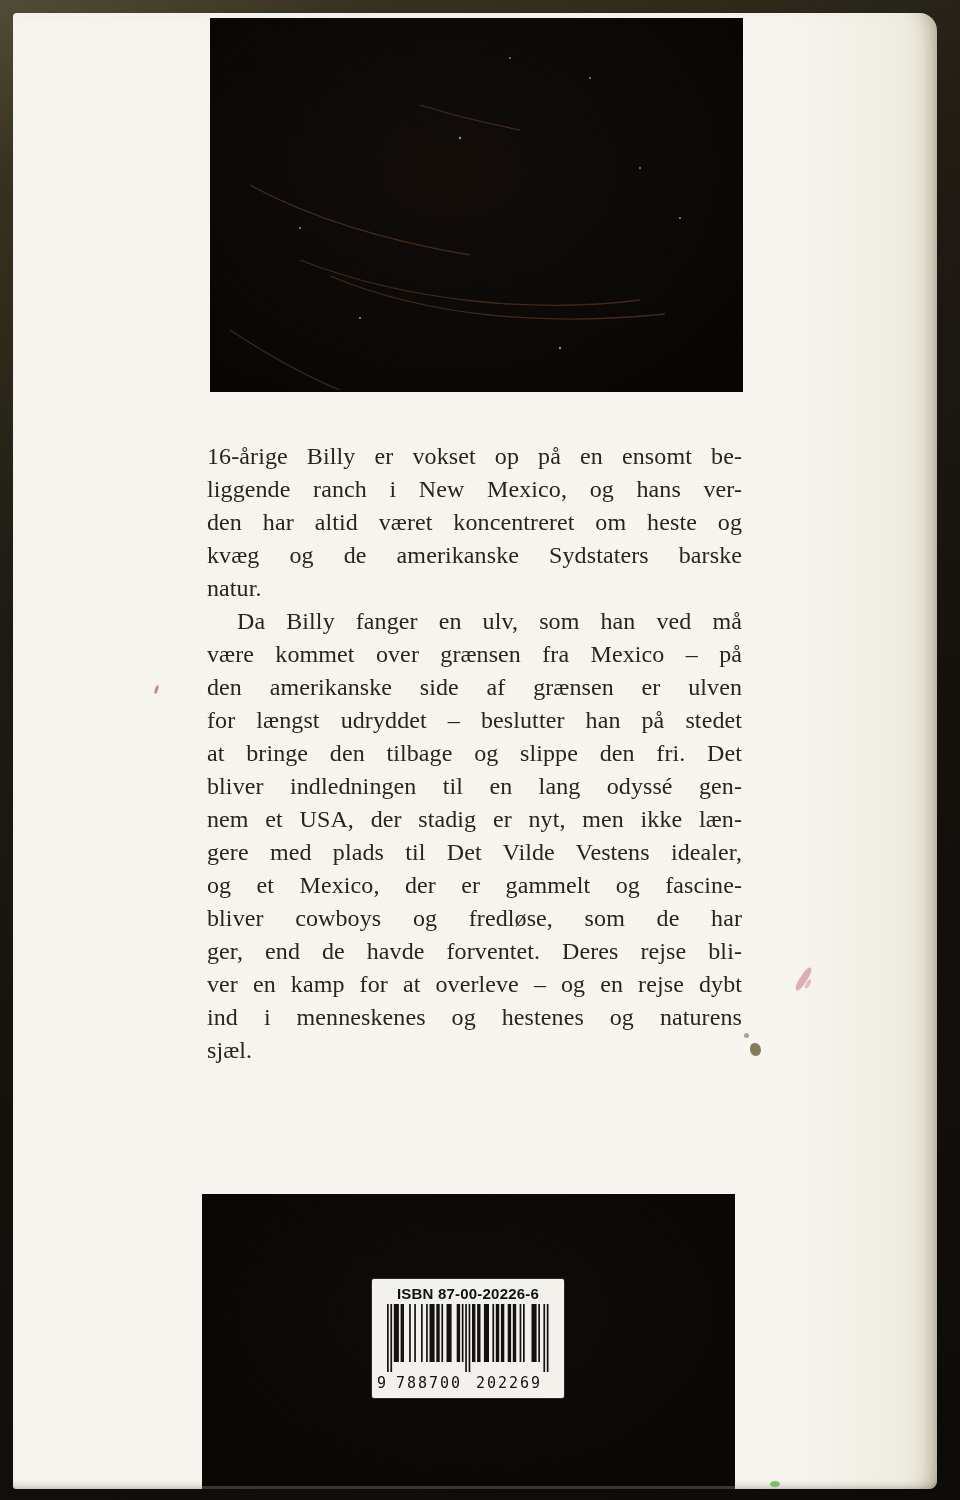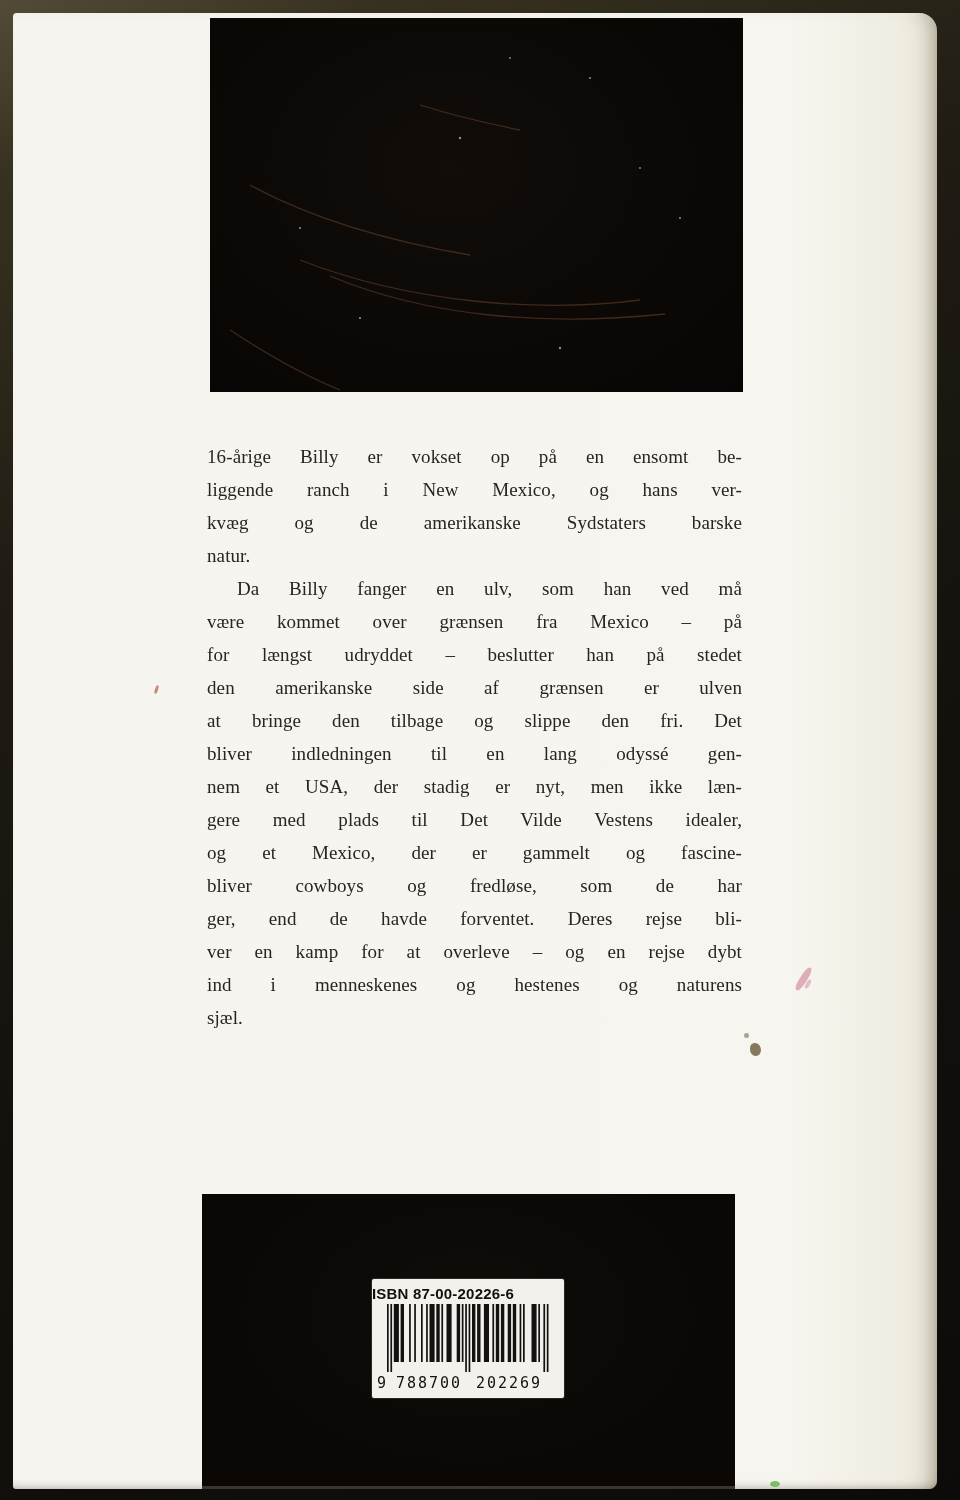--- a/index.html
+++ b/index.html
@@ -19,41 +19,42 @@
   }
   
   .cover-photo{
     position:absolute;left:197px;top:5px;width:533px;height:374px;
     background:radial-gradient(ellipse at 45% 40%,#120d09 0%,#0b0806 55%,#080604 100%);
   }
   .cover-photo svg{display:block;width:100%;height:100%;}
   
   .blurb{
     position:absolute;left:194px;top:427px;width:535px;
-    color:#29241f;font-size:19px;line-height:33px;letter-spacing:.1px;
+    color:#29241f;font-size:24px;line-height:33px;letter-spacing:.1px;
   }
   .line{
     height:33px;overflow:hidden;
     text-align:justify;text-align-last:justify;
   }
   .line.indent{padding-left:30px;}
   .line.plast{text-align-last:left;}
   
   .isbn-panel{
     position:absolute;left:189px;top:1181px;width:533px;height:295px;
     background:radial-gradient(ellipse at 50% 40%,#100c09 0%,#0a0705 70%);
   }
   .isbn-panel .bottom-edge{
     position:absolute;left:0;bottom:0;width:100%;height:3px;
     background:rgba(175,165,140,.30);
   }
   .barcode-label{
     position:absolute;left:170px;top:85px;width:192px;height:119px;
     background:#f2f1ec;border-radius:2px;
     box-shadow:0 0 0 1px rgba(255,255,255,.12);
+    text-align:center;
   }
   .isbn-text{
     font-family:"Liberation Sans","DejaVu Sans",sans-serif;
     font-weight:bold;font-size:15px;letter-spacing:.2px;
     color:#111;padding-top:5px;height:20px;line-height:20px;
   }
   .barcode-svg{display:block;margin:0 auto;}
   .barcode-svg rect{fill:#131210;}
   .barcode-svg text{
     font-family:"DejaVu Sans Mono","Liberation Mono",monospace;
@@ -91,26 +92,27 @@
           <circle cx="350" cy="330" r="1.2"></circle>
         <circle cx="430" cy="150" r="0.9"></circle>
           <circle cx="300" cy="40" r="0.9"></circle>
       </g>
     </svg>
   </div>
 
   <div class="blurb">
     <div class="line">16-årige Billy er vokset op på en ensomt be-</div>
     <div class="line">liggende ranch i New Mexico, og hans ver-</div>
+    <div class="line">den har altid været koncentreret om heste og</div>
     <div class="line">kvæg og de amerikanske Sydstaters barske</div>
     <div class="line plast">natur.</div>
     <div class="line indent">Da Billy fanger en ulv, som han ved må</div>
     <div class="line">være kommet over grænsen fra Mexico – på</div>
+    <div class="line">den amerikanske side af grænsen er ulven</div>
     <div class="line">for længst udryddet – beslutter han på stedet</div>
-    <div class="line">den amerikanske side af grænsen er ulven</div>
     <div class="line">at bringe den tilbage og slippe den fri. Det</div>
     <div class="line">bliver indledningen til en lang odyssé gen-</div>
     <div class="line">nem et USA, der stadig er nyt, men ikke læn-</div>
     <div class="line">gere med plads til Det Vilde Vestens idealer,</div>
     <div class="line">og et Mexico, der er gammelt og fascine-</div>
     <div class="line">bliver cowboys og fredløse, som de har</div>
     <div class="line">ger, end de havde forventet. Deres rejse bli-</div>
     <div class="line">ver en kamp for at overleve – og en rejse dybt</div>
     <div class="line">ind i menneskenes og hestenes og naturens</div>
     <div class="line plast">sjæl.</div>

